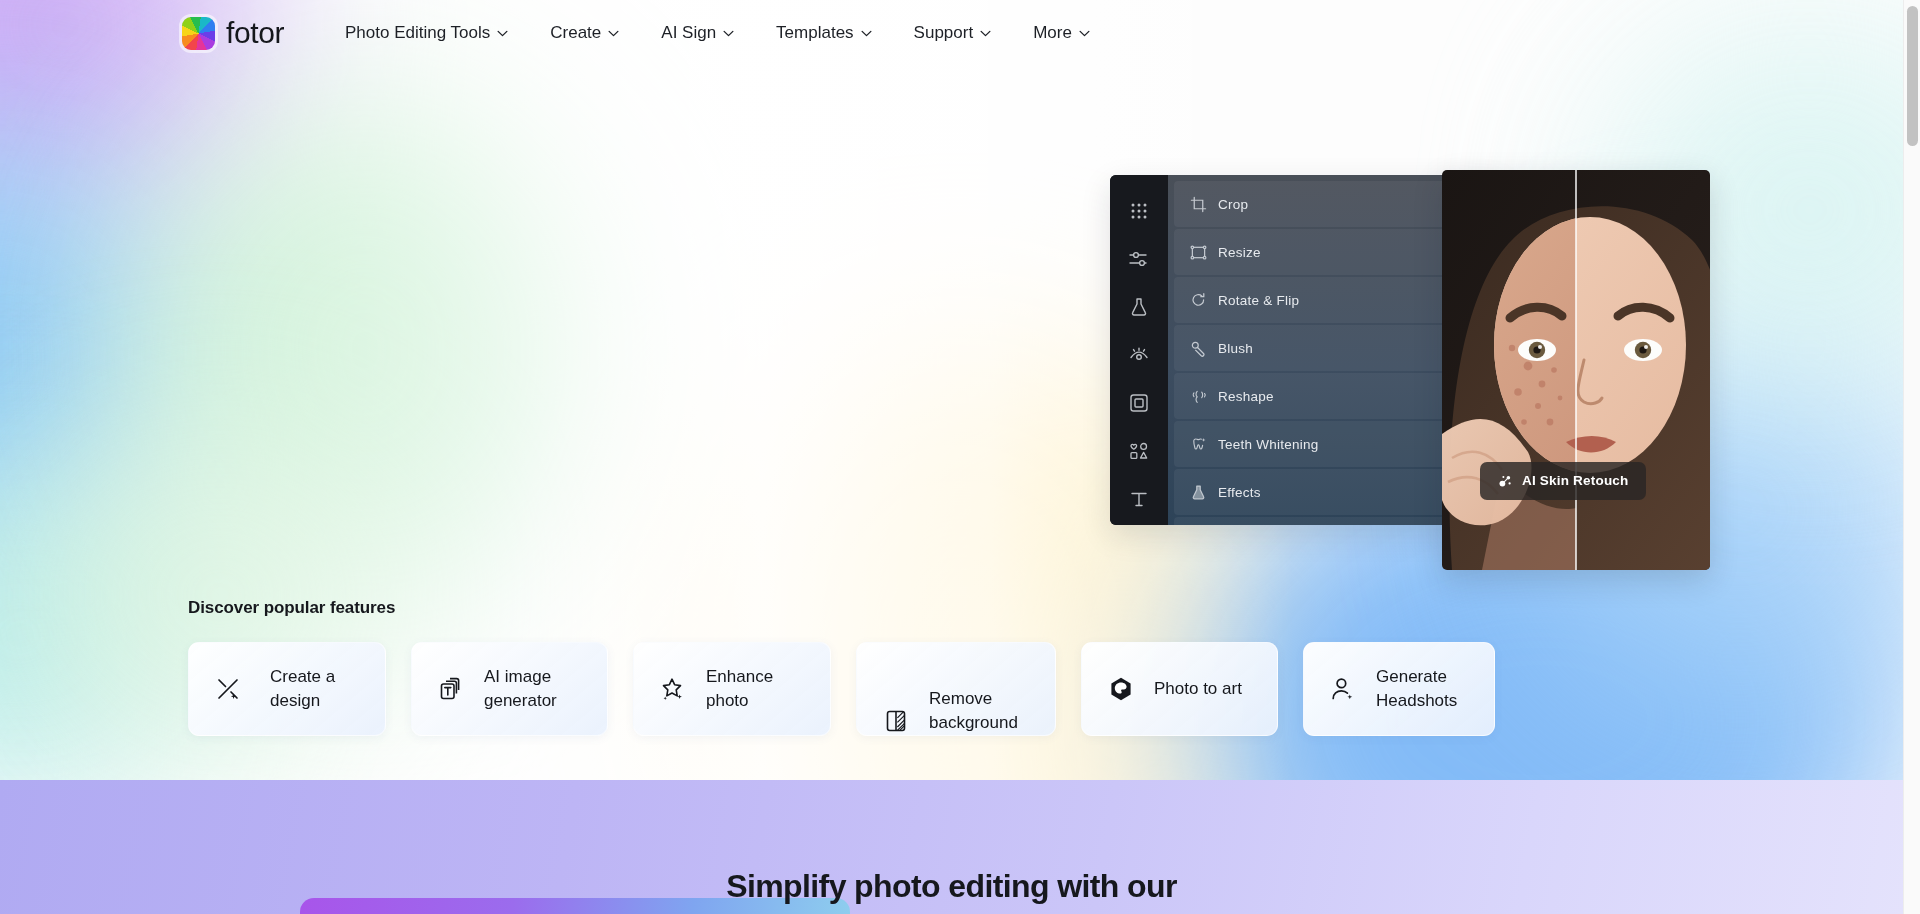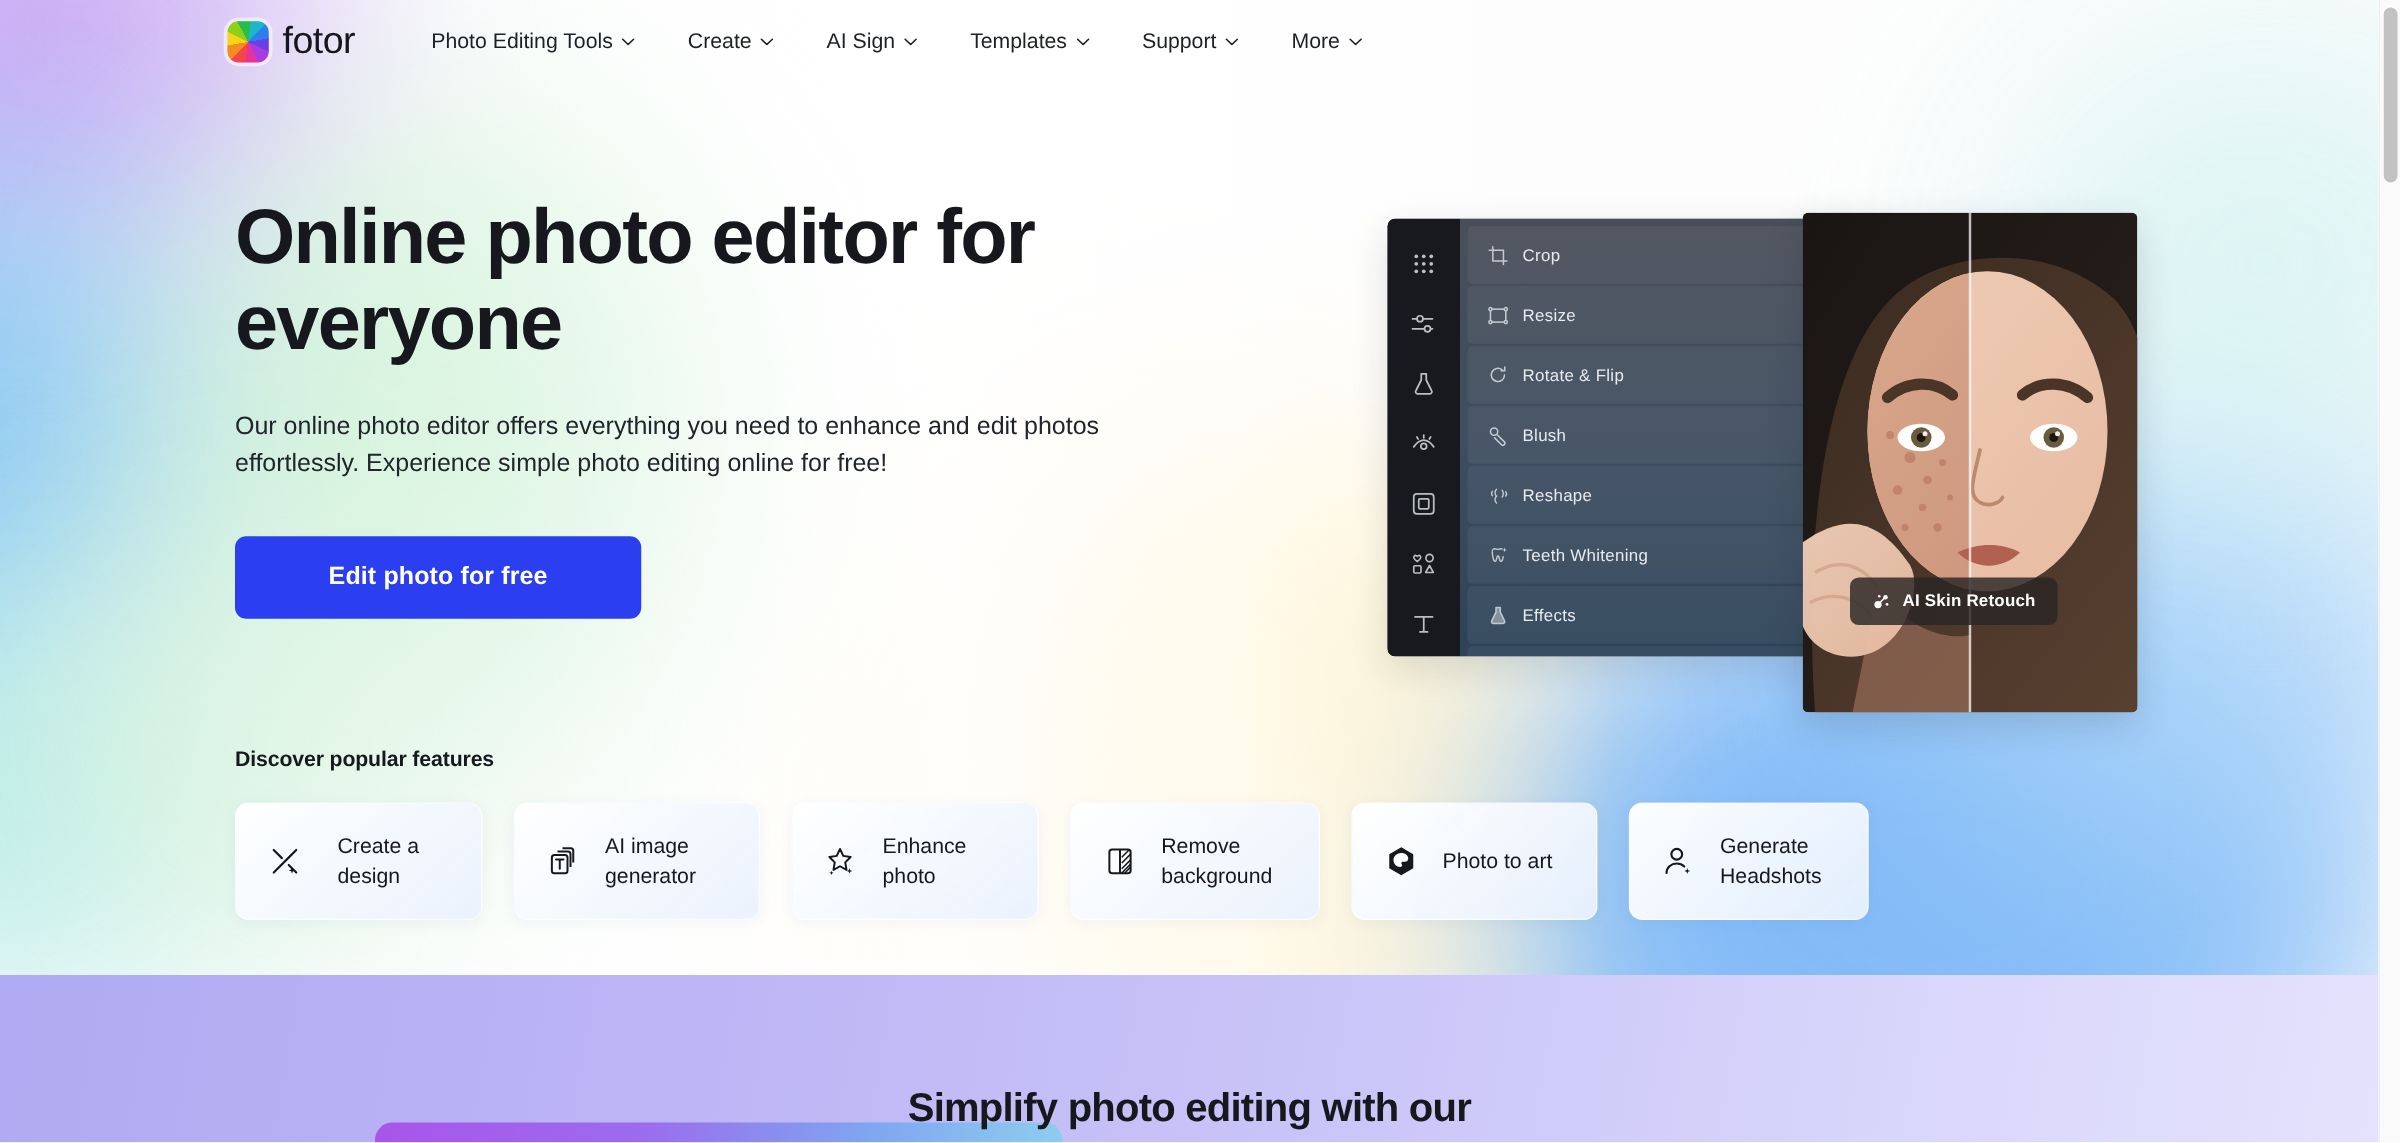--- a/index.html
+++ b/index.html
@@ -132,21 +132,21 @@
   .feat-card {
     height:94px; border-radius:11px; display:flex; align-items:center; gap:19px;
     padding:0 26px; cursor:pointer; border:1px solid rgba(255,255,255,.55);
     background:linear-gradient(140deg, rgba(255,255,255,.97) 0%, rgba(233,241,253,.93) 100%);
     box-shadow:0 2px 10px rgba(80,100,160,.07);
   }
   .feat-card .f-ico { width:27px; height:27px; flex:none; }
   .feat-card .f-ico svg { display:block; }
   .feat-card .f-lbl { font-size:17px; line-height:1.4; color:#16181d; font-weight:400; }
   .w1 { width:198px;gap:28px; } .w2 { width:197px; } .w3 { width:198px; }
-  .w4 { width:200px; } .w5 { width:197px; } .w6 { width:192px; }
+  .w4 { width:200px;align-items:flex-end; } .w5 { width:197px; } .w6 { width:192px; }
 
   
   .lower {
     position:absolute; left:0; top:780px; width:1903px; height:134px; overflow:hidden;
     background:linear-gradient(100deg,#b0aaf2 0%,#bdb5f5 30%,#cbc6f8 58%,#d9d6fb 80%,#e4e2fc 100%);
   }
   .lower-card {
     position:absolute; left:300px; top:118px; width:550px; height:120px; border-radius:14px;
     background:linear-gradient(96deg,#a855ea 0%,#9b6ced 38%,#7fa5f0 70%,#8fd0ee 100%);
   }
@@ -231,25 +231,20 @@
         <span class="chev">
               <svg viewBox="0 0 12 8" width="11" height="7">
                 <path d="M1 1.6L6 6.4L11 1.6" stroke="#1d2026" stroke-width="1.5" fill="none" stroke-linecap="round" stroke-linejoin="round"></path>
               </svg>
             </span>
       </div>
     </nav>
 
   </header>
 
-  <div class="hero-copy">
-    <h1 class="headline">Online photo editor for everyone</h1>
-    <p class="subcopy">Our online photo editor offers everything you need to enhance and edit photos effortlessly. Experience simple photo editing online for free!</p>
-    <button class="cta">Edit photo for free</button>
-  </div>
 
   <div class="mock">
 
     <div class="mock-panel">
       <div class="rail">
         <span class="rail-ico">
               <svg viewBox="0 0 22 22" width="22" height="22" fill="#dfe3e8">
                 <circle cx="5" cy="5" r="1.5"></circle>
                 <circle cx="11" cy="5" r="1.5"></circle>
                 <circle cx="17" cy="5" r="1.5"></circle>

